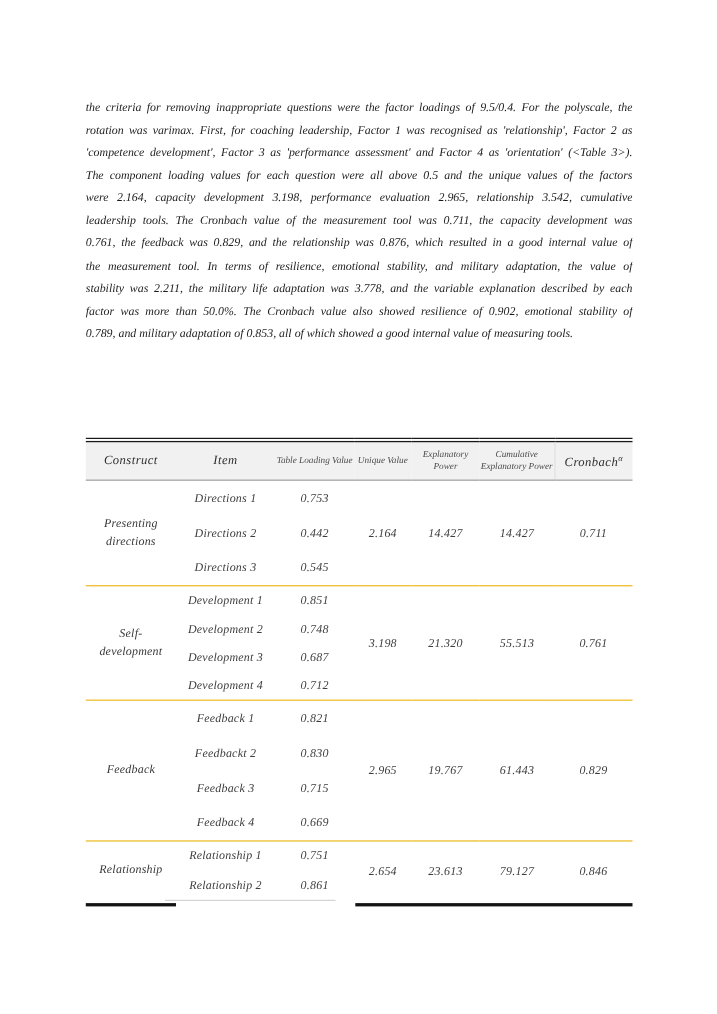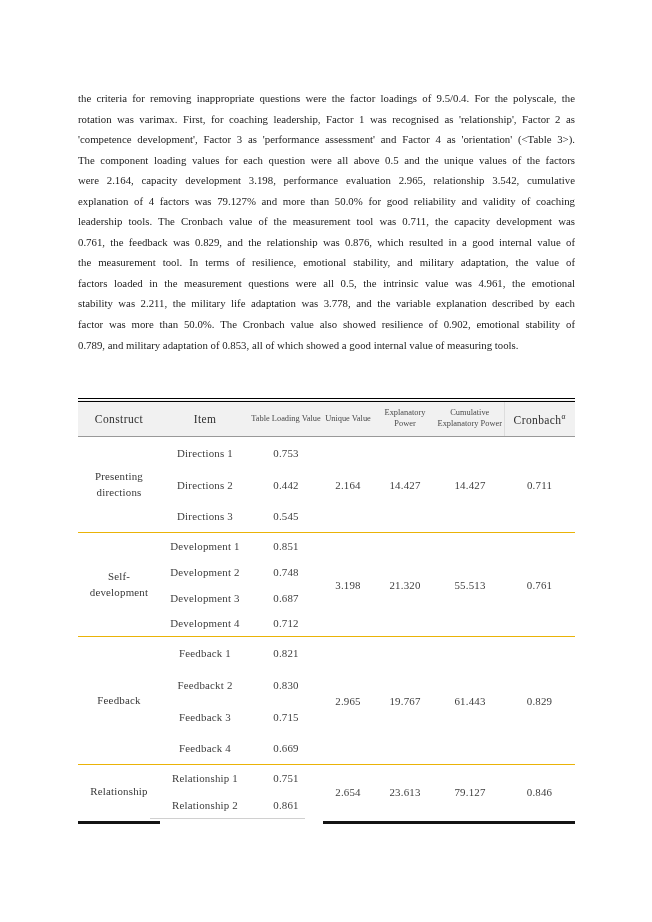--- a/index.html
+++ b/index.html
@@ -3,20 +3,21 @@
 <meta charset="utf-8">
 <style>
   html, body { margin: 0; padding: 0; background: #ffffff; }
   .page {
     position: relative;
     width: 652px;
     height: 922px;
     background: #ffffff;
     overflow: hidden;
     font-family: "Liberation Serif", "DejaVu Serif", serif;
+    font-style: italic;
   }
   
   .paragraph {
     position: absolute;
     left: 78px;
     top: 88px;
     width: 497px;
     color: #1c1c1c;
     font-size: 10.8px;
   }
@@ -84,25 +85,23 @@
 <body>
 
 <div class="page">
 
   <div class="paragraph">
       <div class="para-line">the criteria for removing inappropriate questions were the factor loadings of 9.5/0.4. For the polyscale, the</div>
       <div class="para-line">rotation was varimax. First, for coaching leadership, Factor 1 was recognised as 'relationship', Factor 2 as</div>
       <div class="para-line">'competence development', Factor 3 as 'performance assessment' and Factor 4 as 'orientation' (&lt;Table 3&gt;).</div>
       <div class="para-line">The component loading values for each question were all above 0.5 and the unique values of the factors</div>
       <div class="para-line">were 2.164, capacity development 3.198, performance evaluation 2.965, relationship 3.542, cumulative</div>
-      <div class="para-line">explanation of 4 factors was 79.127% and more than 50.0% for good reliability and validity of coaching</div>
       <div class="para-line">leadership tools. The Cronbach value of the measurement tool was 0.711, the capacity development was</div>
       <div class="para-line">0.761, the feedback was 0.829, and the relationship was 0.876, which resulted in a good internal value of</div>
       <div class="para-line">the measurement tool. In terms of resilience, emotional stability, and military adaptation, the value of</div>
-      <div class="para-line">factors loaded in the measurement questions were all 0.5, the intrinsic value was 4.961, the emotional</div>
       <div class="para-line">stability was 2.211, the military life adaptation was 3.778, and the variable explanation described by each</div>
       <div class="para-line">factor was more than 50.0%. The Cronbach value also showed resilience of 0.902, emotional stability of</div>
       <div class="para-line last">0.789, and military adaptation of 0.853, all of which showed a good internal value of measuring tools.</div>
     </div>
 
   <table class="factor-table">
     <colgroup>
       <col style="width:82px">
         <col style="width:90px">
         <col style="width:72px">

